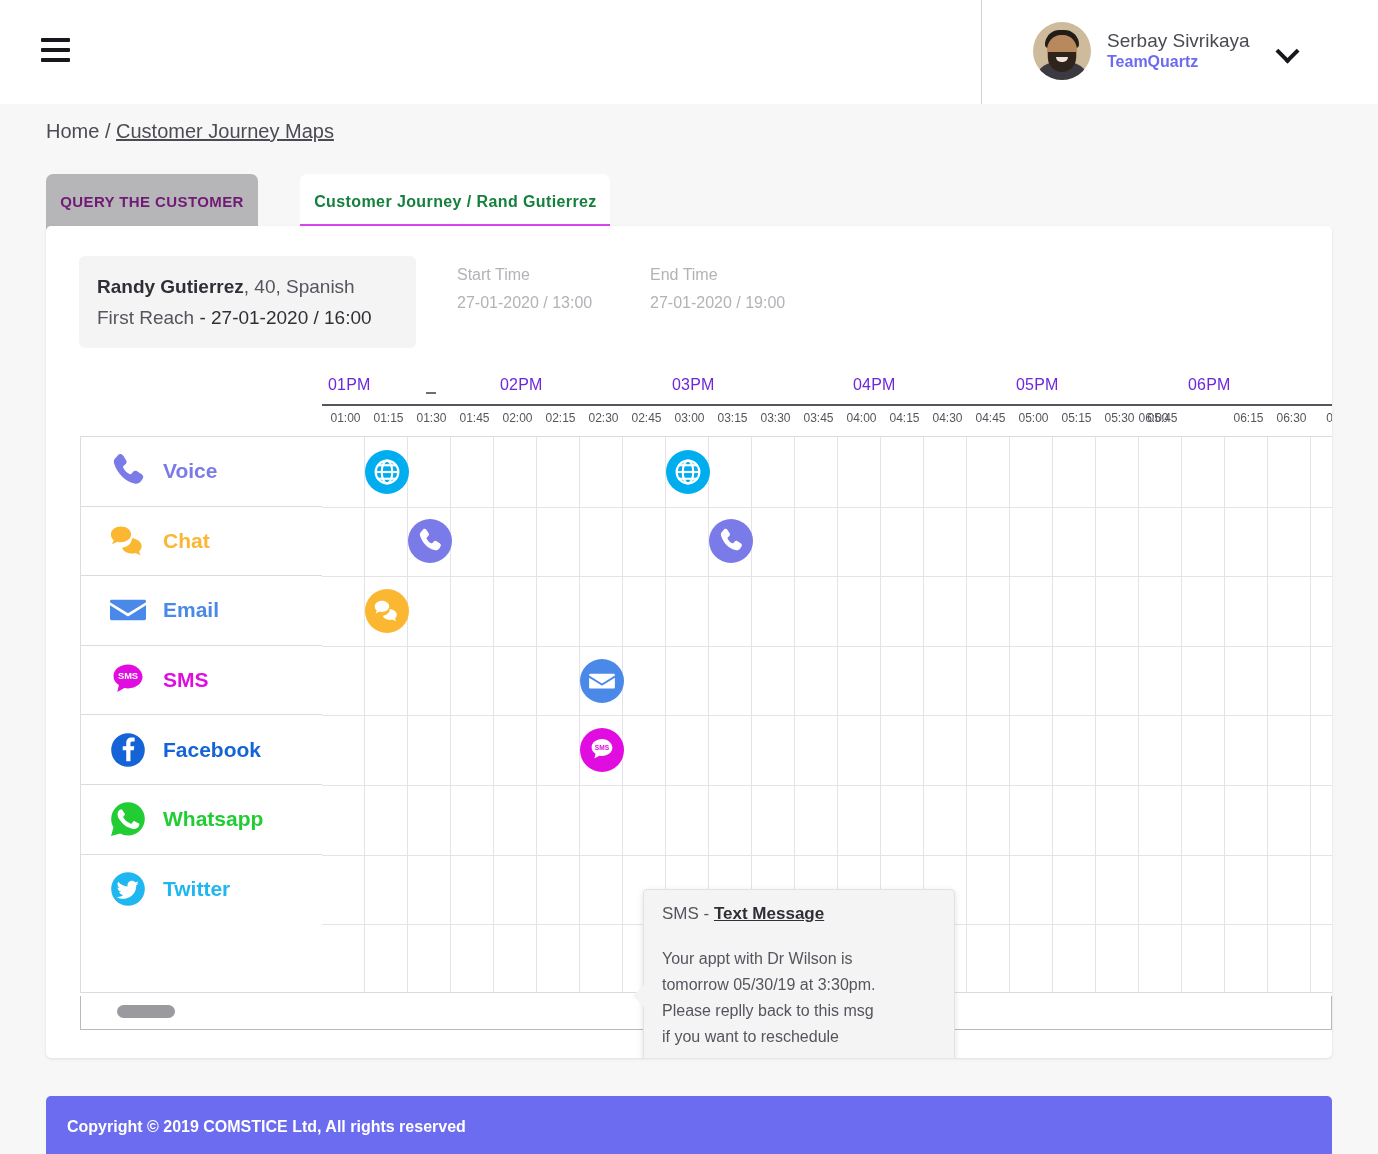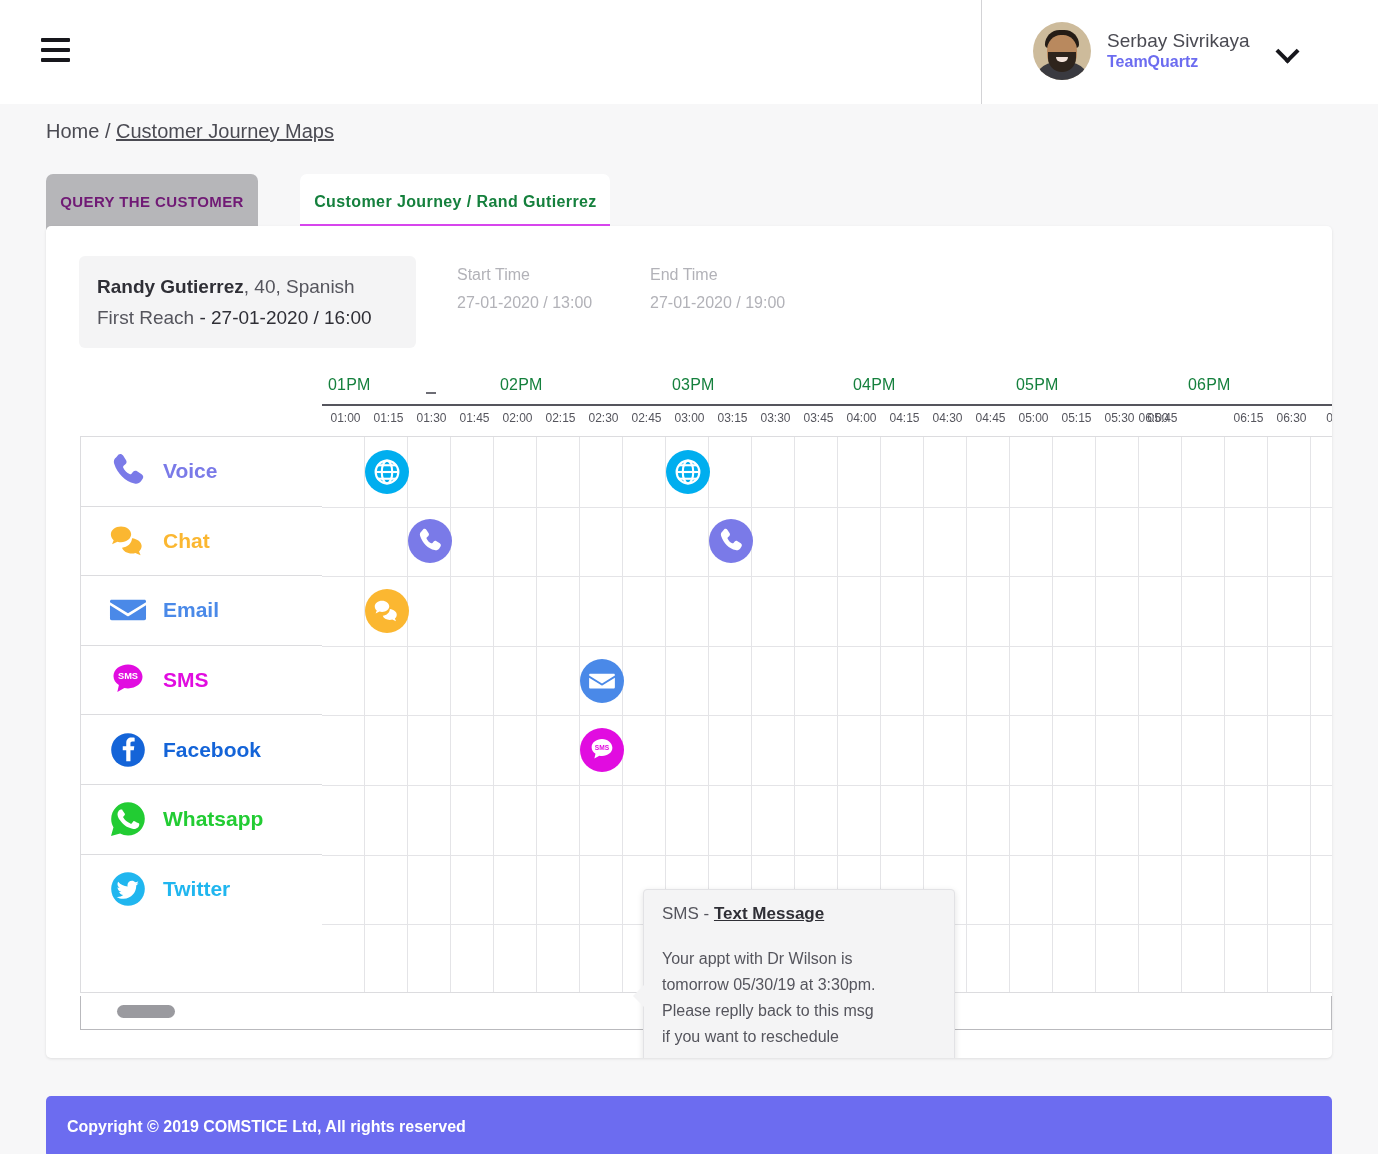--- a/index.html
+++ b/index.html
@@ -125,21 +125,21 @@
   .timefield.start { left: 411px; }
   .timefield.end { left: 604px; }
 
   
   .tl { position: absolute; left: 0; top: 150px; width: 1286px; }
   .tl-hourrow {
     position: absolute; left: 276px; top: 0; height: 30px; width: 1010px;
     border-bottom: 2px solid #55555d;
   }
   .hourlbl {
-    position: absolute; top: 0; font-size: 16px; color: #15803d;
+    position: absolute; top: 0; font-size: 16px; color: #6d28d9;
     letter-spacing: .2px;
   }
   .dashmark {
     position: absolute; top: 16px; left: 104px;
     width: 10px; height: 2px; background: #6d6d75;
   }
 
   .tl-minrow {
     position: absolute; left: 276px; top: 32px; height: 26px; width: 1010px;
   }

